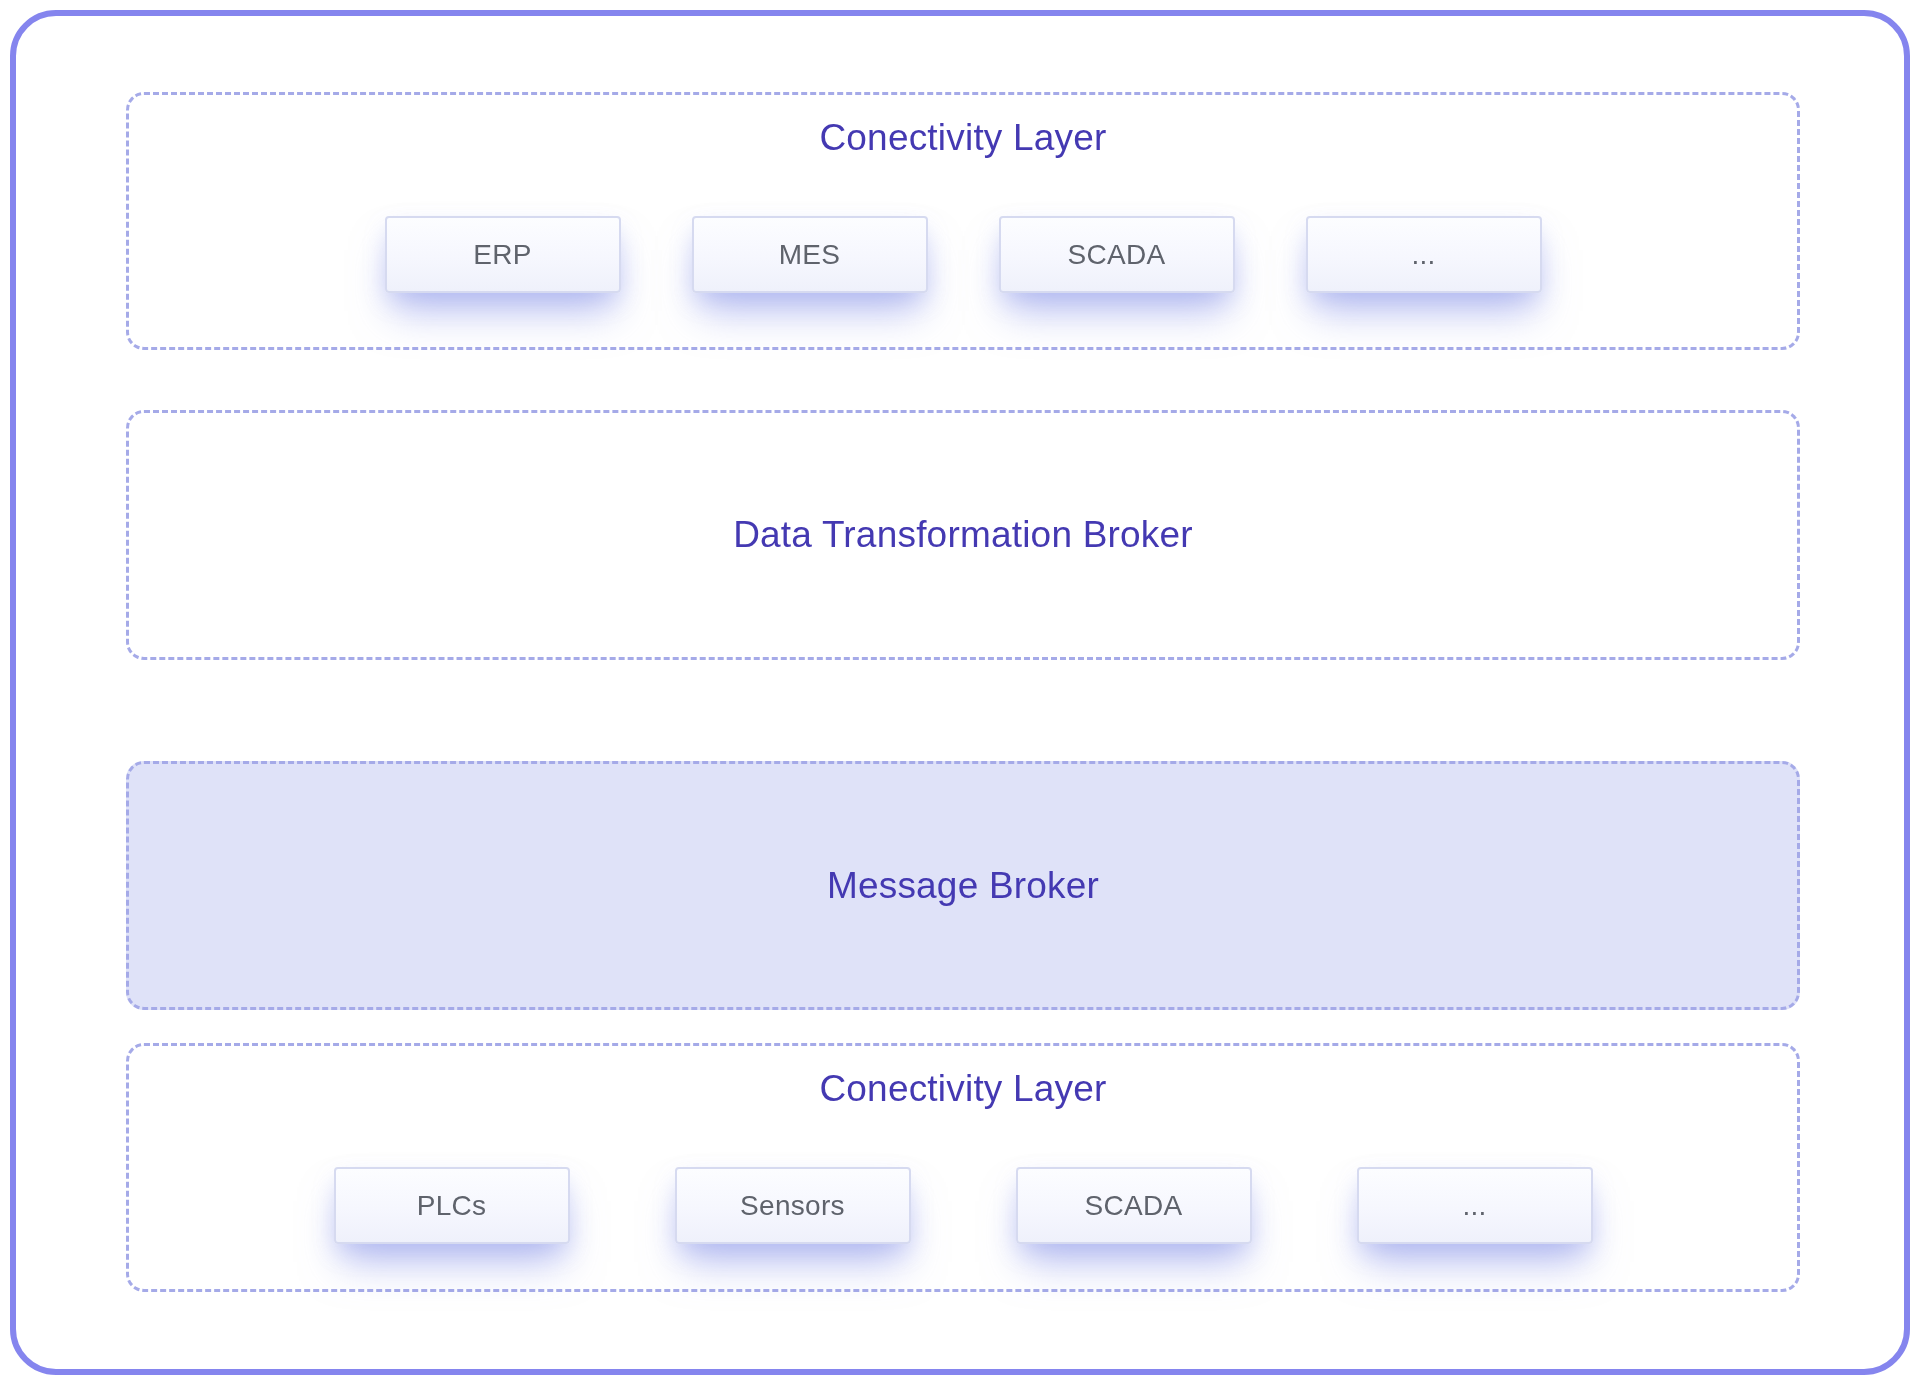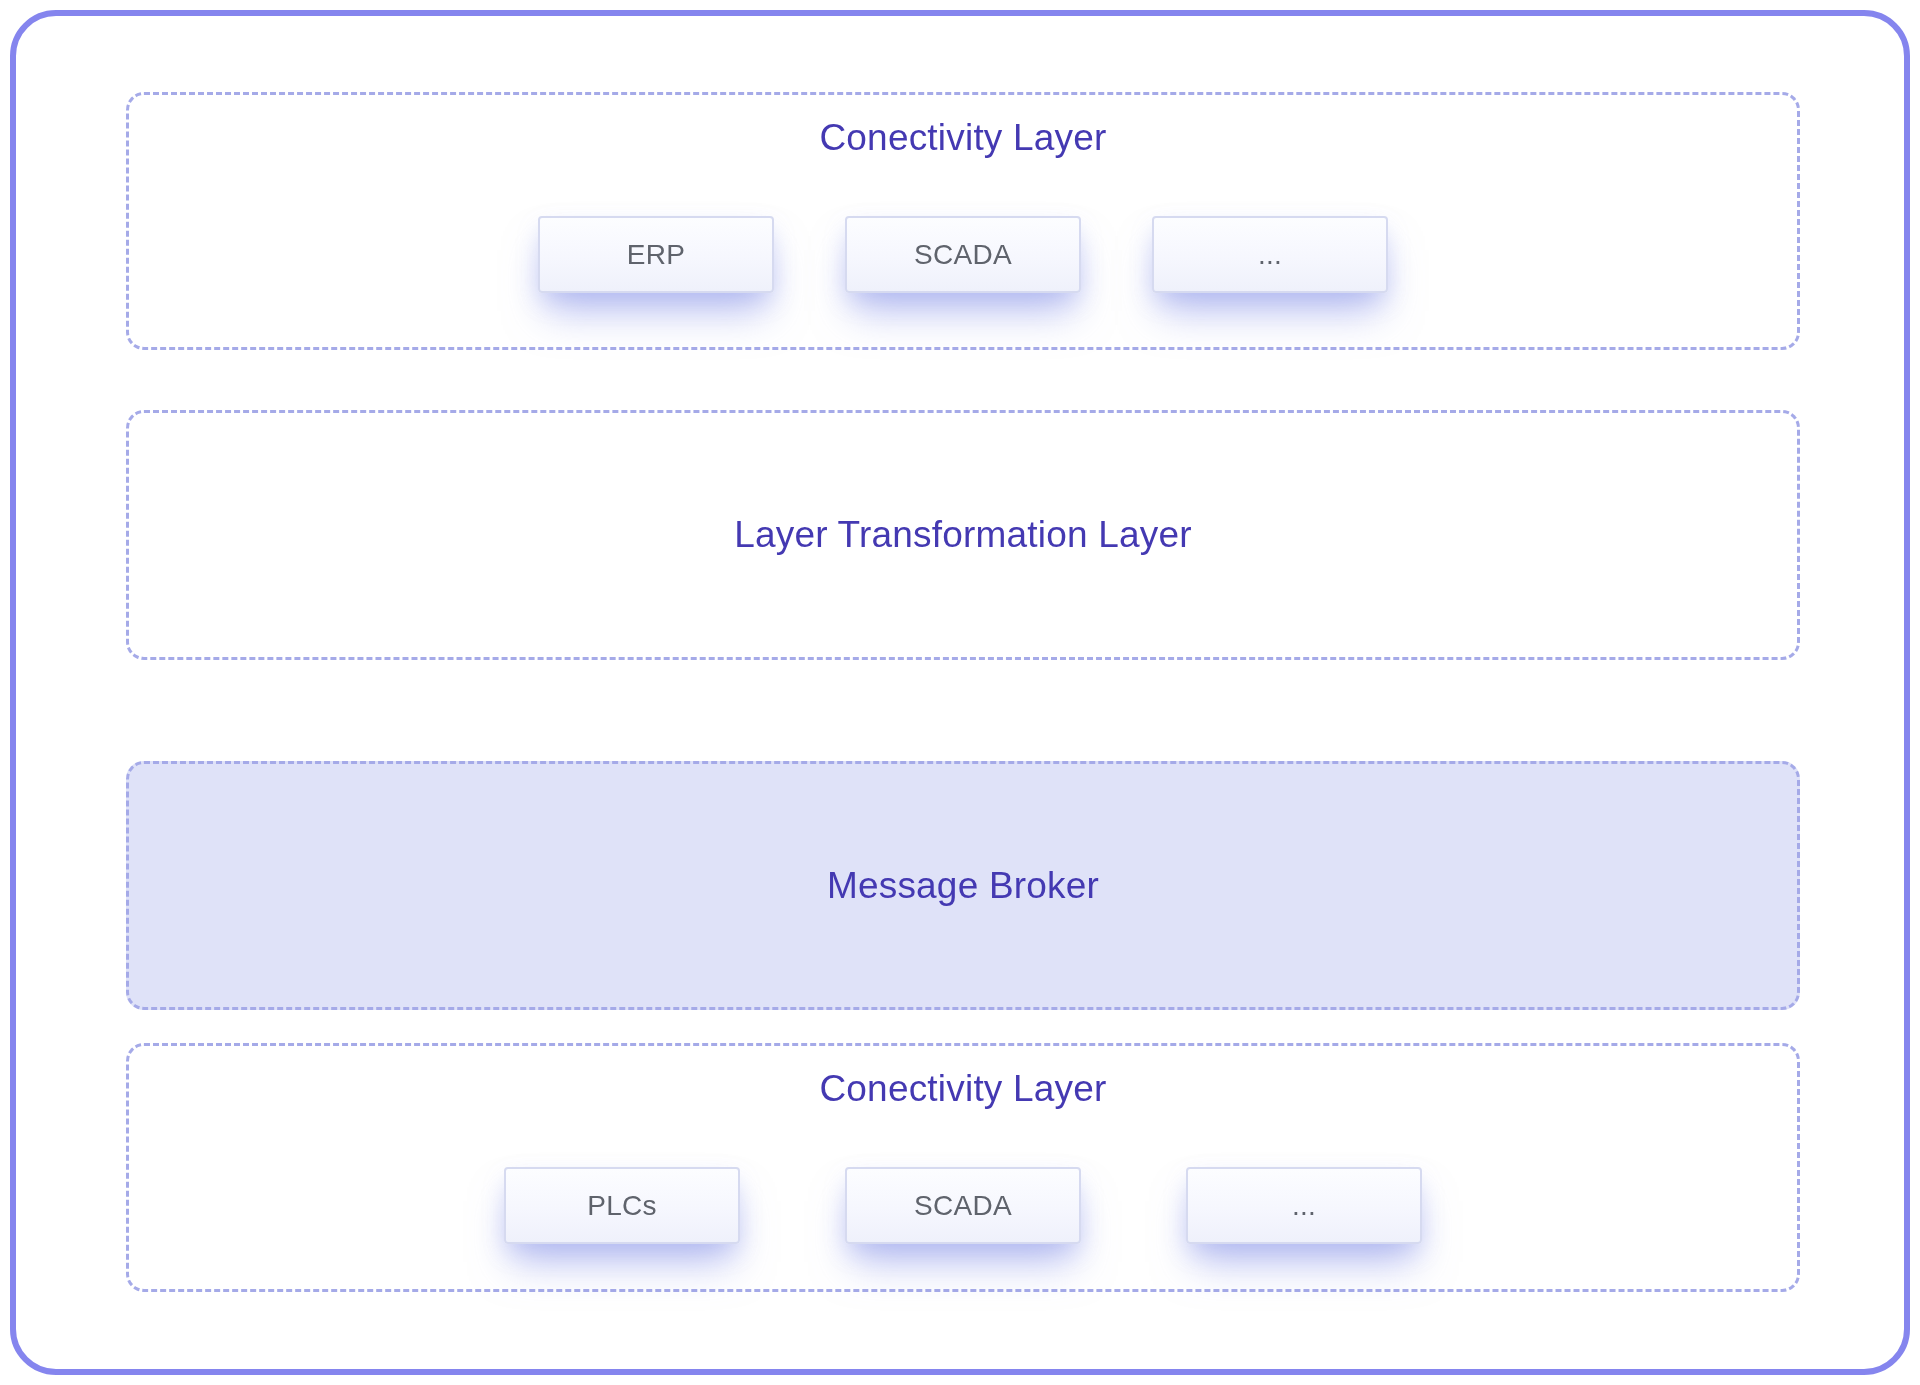--- a/index.html
+++ b/index.html
@@ -51,43 +51,49 @@
 <div class="page">
   <div class="frame"></div>
 
   <section class="layer layer-top">
     <div class="layer-title">Conectivity Layer</div>
     <div class="chip-row gap5">
       <div class="chip">
         <span class="chip-label">ERP</span>
       </div>
       <div class="chip">
+        <span class="chip-label">MES</span>
+      </div>
+      <div class="chip">
         <span class="chip-label">SCADA</span>
       </div>
       <div class="chip">
         <span class="chip-label">...</span>
       </div>
     </div>
   </section>
 
   <section class="layer layer-data">
-    <div class="layer-title">Layer Transformation Layer</div>
+    <div class="layer-title">Data Transformation Broker</div>
   </section>
 
   <section class="layer layer-broker">
     <div class="layer-title">Message Broker</div>
   </section>
 
   <section class="layer layer-bottom">
     <div class="layer-title">Conectivity Layer</div>
     <div class="chip-row gap4">
       <div class="chip">
         <span class="chip-label">PLCs</span>
       </div>
       <div class="chip">
+        <span class="chip-label">Sensors</span>
+      </div>
+      <div class="chip">
         <span class="chip-label">SCADA</span>
       </div>
       <div class="chip">
         <span class="chip-label">...</span>
       </div>
     </div>
   </section>
 </div>
 
 </body></html>

